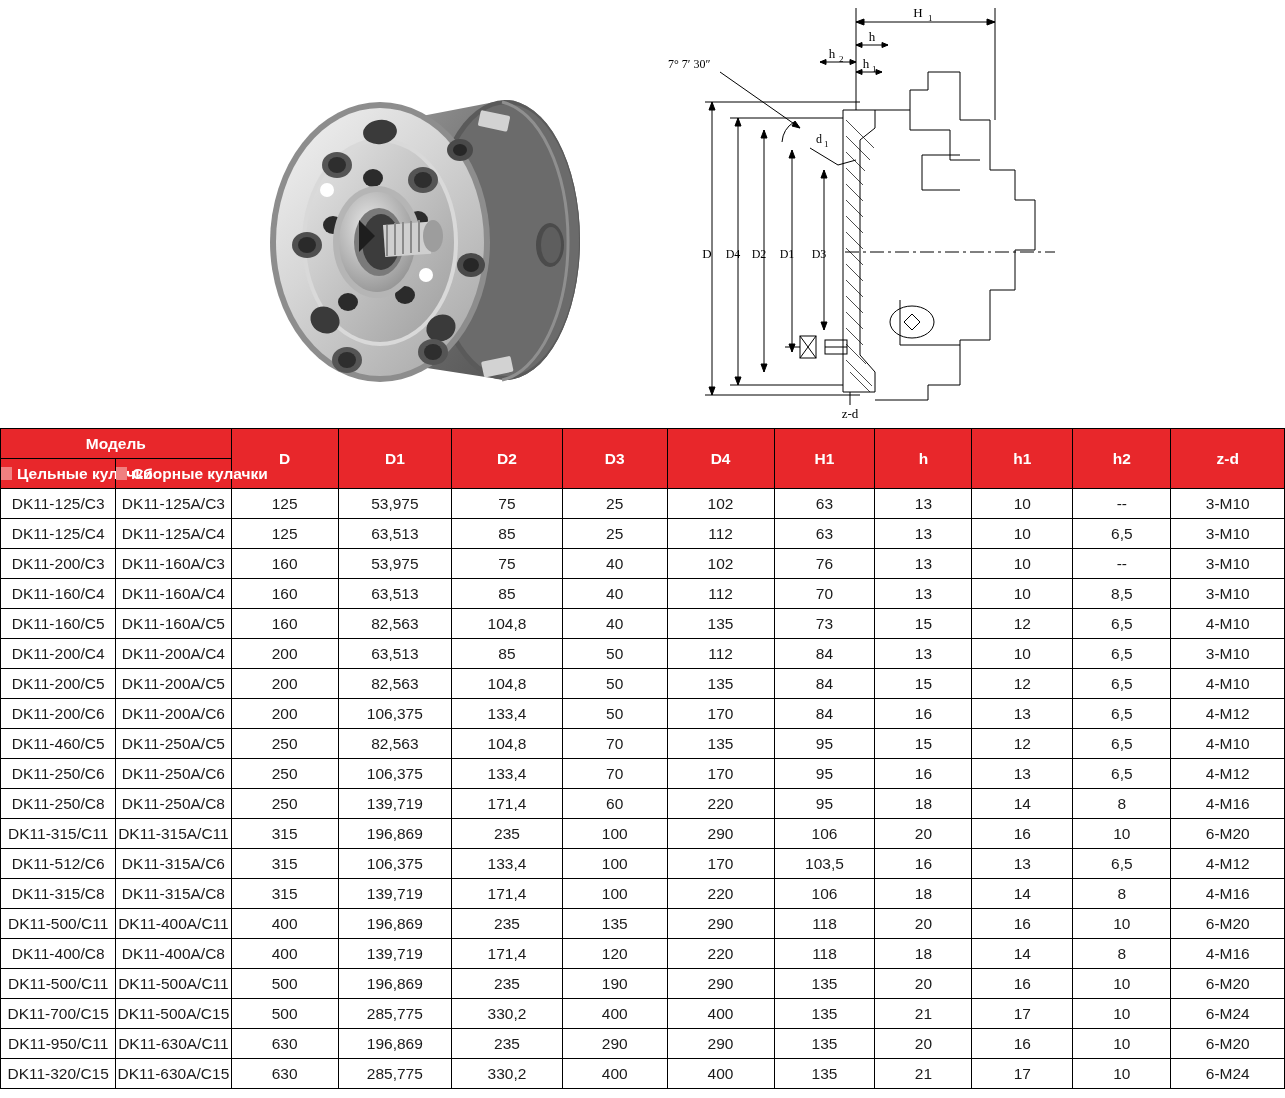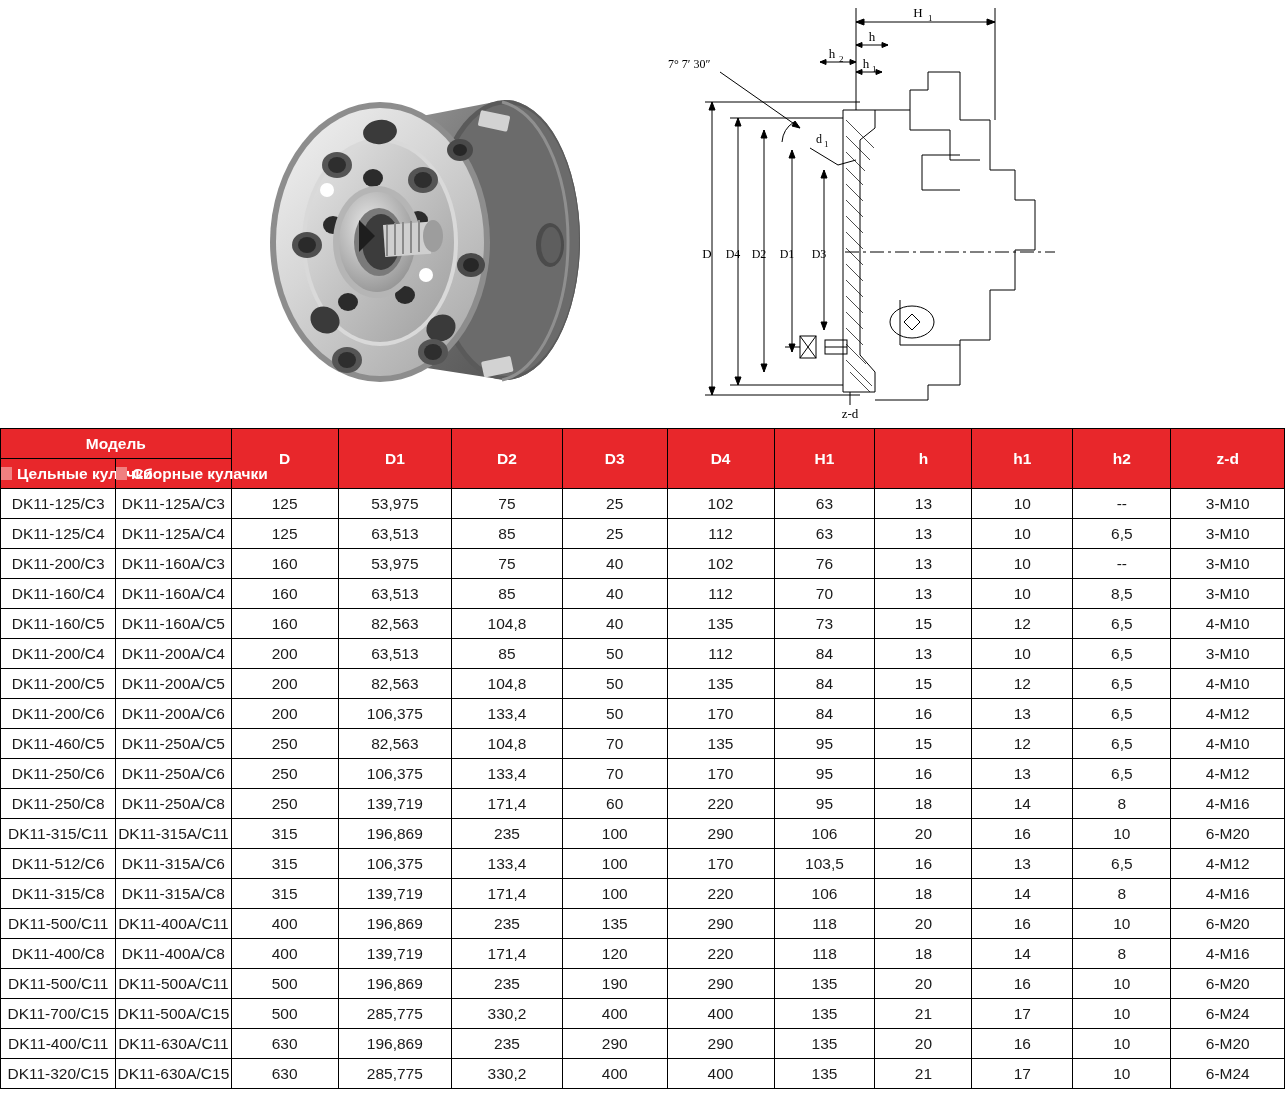--- a/index.html
+++ b/index.html
@@ -609,21 +609,21 @@
           <td>330,2</td>
           <td>400</td>
           <td>400</td>
           <td>135</td>
           <td>21</td>
           <td>17</td>
           <td>10</td>
           <td>6-M24</td>
         </tr>
         <tr>
-          <td>DK11-400/C11</td>
+          <td>DK11-950/C11</td>
           <td>DK11-630A/C11</td>
           <td>630</td>
           <td>196,869</td>
           <td>235</td>
           <td>290</td>
           <td>290</td>
           <td>135</td>
           <td>20</td>
           <td>16</td>
           <td>10</td>

